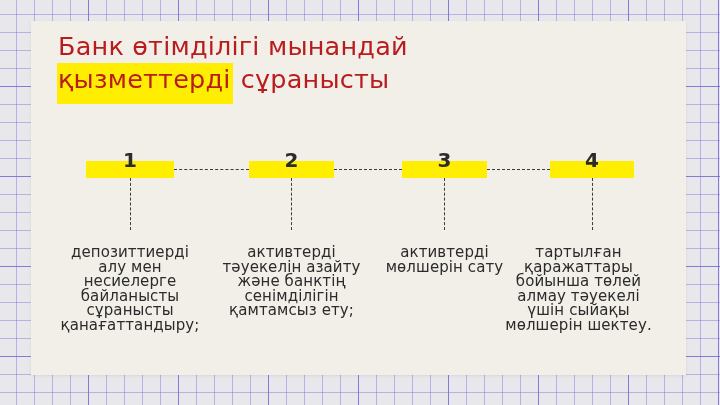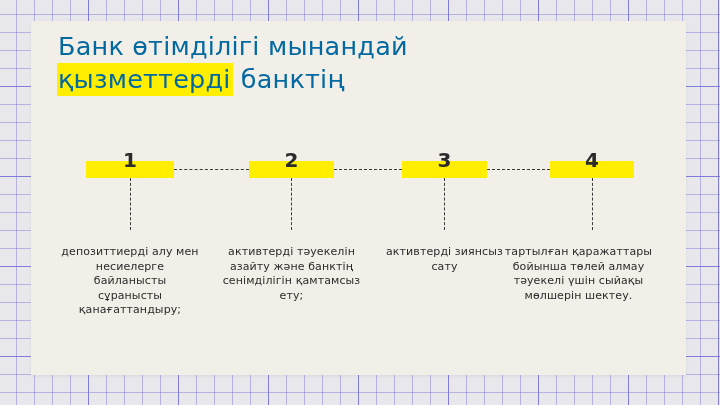--- a/index.html
+++ b/index.html
@@ -46,27 +46,27 @@
 
   
   .title {
     position: absolute;
     left: 27px;
     top: 9px;
     width: 600px;
     font-size: 25.5px;
     line-height: 33px;
     font-weight: 400;
-    color: #0369a1;
+    color: #b91c1c;
     letter-spacing: 0.2px;
   }
   .title .line { display: block; white-space: nowrap; }
   .hl {
     background: #ffee00;
-    padding: 1px 2px 2px 1px;
+    padding: 1px 2px 10px 1px;
     margin-left: -1px;
   }
 
   
   #steps {
     position: absolute;
     left: 0;
     top: 0;
     width: 655px;
     height: 354px;
@@ -101,21 +101,21 @@
     position: absolute;
     top: 157px;
     width: 0;
     height: 52px;
     border-left: 1px dashed #3a3a3a;
   }
 
   .desc {
     position: absolute;
     top: 224px;
-    font-size: 11px;
+    font-size: 15px;
     line-height: 14.5px;
     color: #2b2b2b;
     text-align: center;
     letter-spacing: 0.1px;
   }
 
   
   .c1 .badge { left: 55px;  width: 88px; }
   .c1 .connector { left: 143px; width: 75px; }
   .c1 .stem { left: 99px; }
@@ -137,21 +137,21 @@
 </style>
 </head>
 <body>
 
 <div id="page">
 
   <div id="card">
 
     <div class="title">
       <span class="line">Банк өтімділігі мынандай</span>
-      <span class="line"><span class="hl">қызметтерді</span><span> банктің</span></span>
+      <span class="line"><span class="hl">қызметтерді</span><span> сұранысты</span></span>
     </div>
 
     <div id="steps">
 
       <div class="col c1">
         <div class="badge">
           <span class="num">1</span>
         </div>
         <div class="connector"></div>
         <div class="stem"></div>
@@ -166,21 +166,21 @@
         <div class="stem"></div>
         <div class="desc">активтерді тәуекелін азайту және банктің сенімділігін қамтамсыз ету;</div>
       </div>
 
       <div class="col c3">
         <div class="badge">
           <span class="num">3</span>
         </div>
         <div class="connector"></div>
         <div class="stem"></div>
-        <div class="desc">активтерді зиянсыз сату</div>
+        <div class="desc">активтерді мөлшерін сату</div>
       </div>
 
       <div class="col c4">
         <div class="badge">
           <span class="num">4</span>
         </div>
         <div class="stem"></div>
         <div class="desc">тартылған қаражаттары бойынша төлей алмау тәуекелі үшін сыйақы мөлшерін шектеу.</div>
       </div>
 

